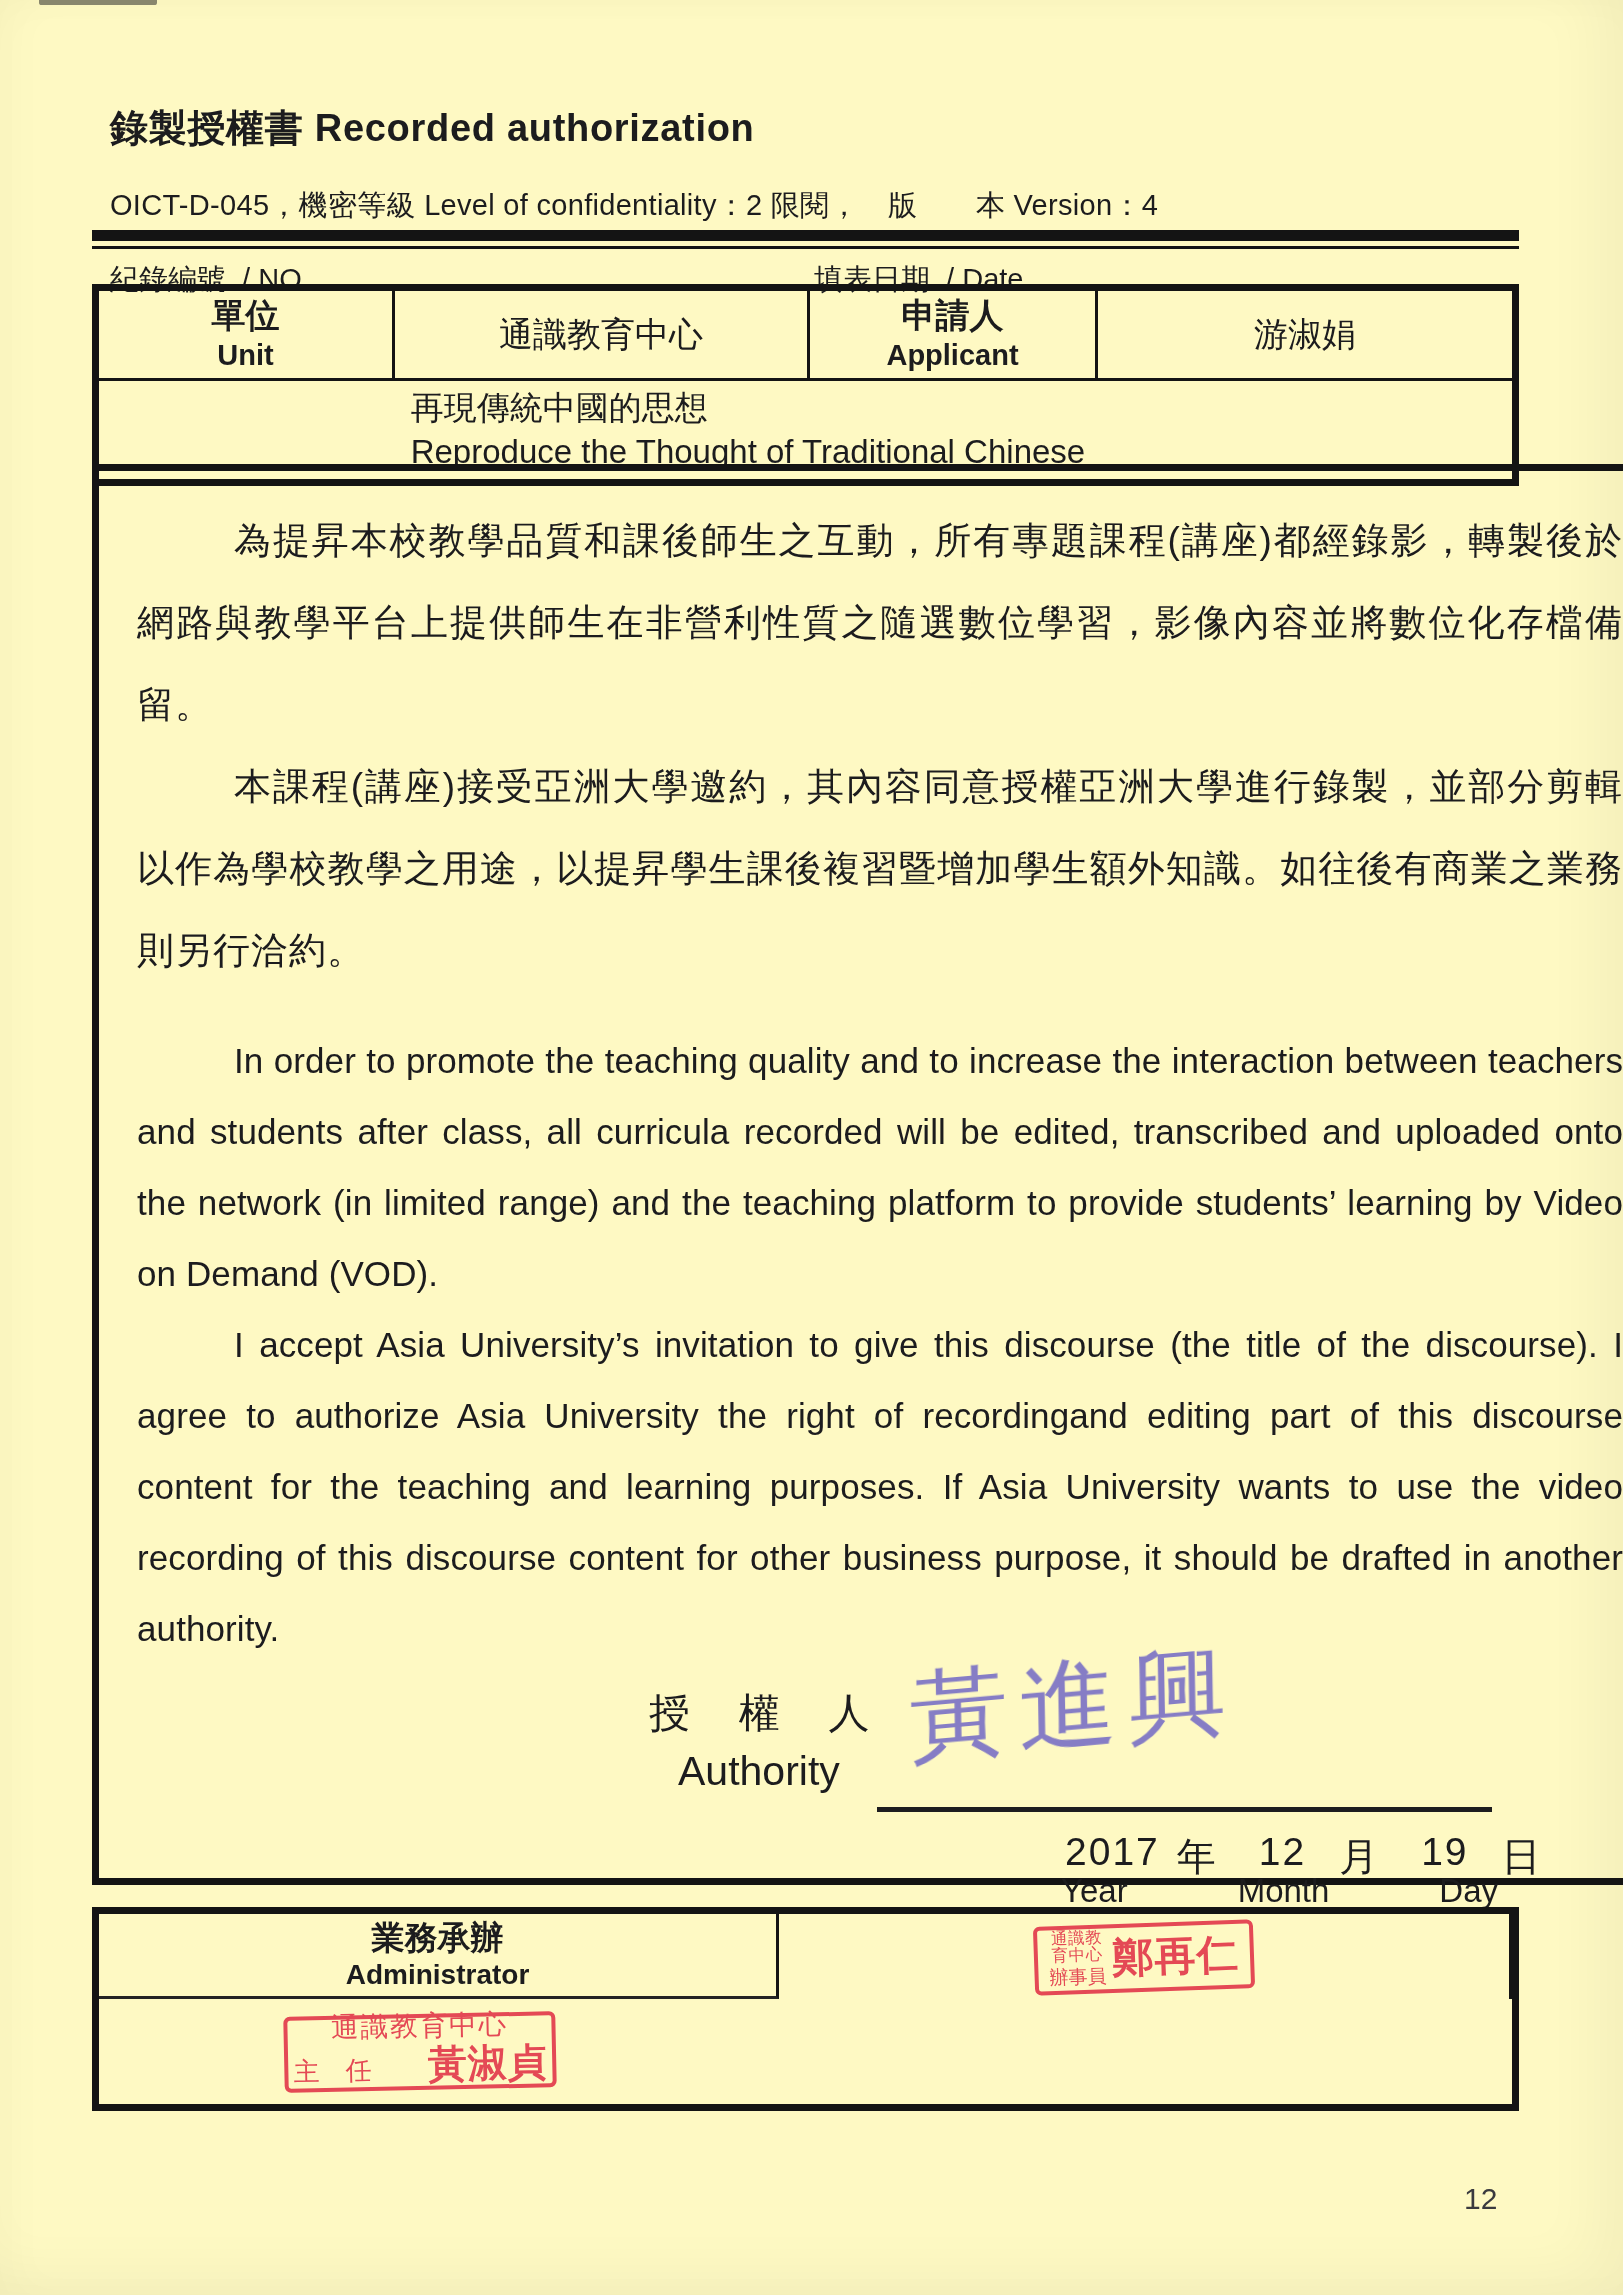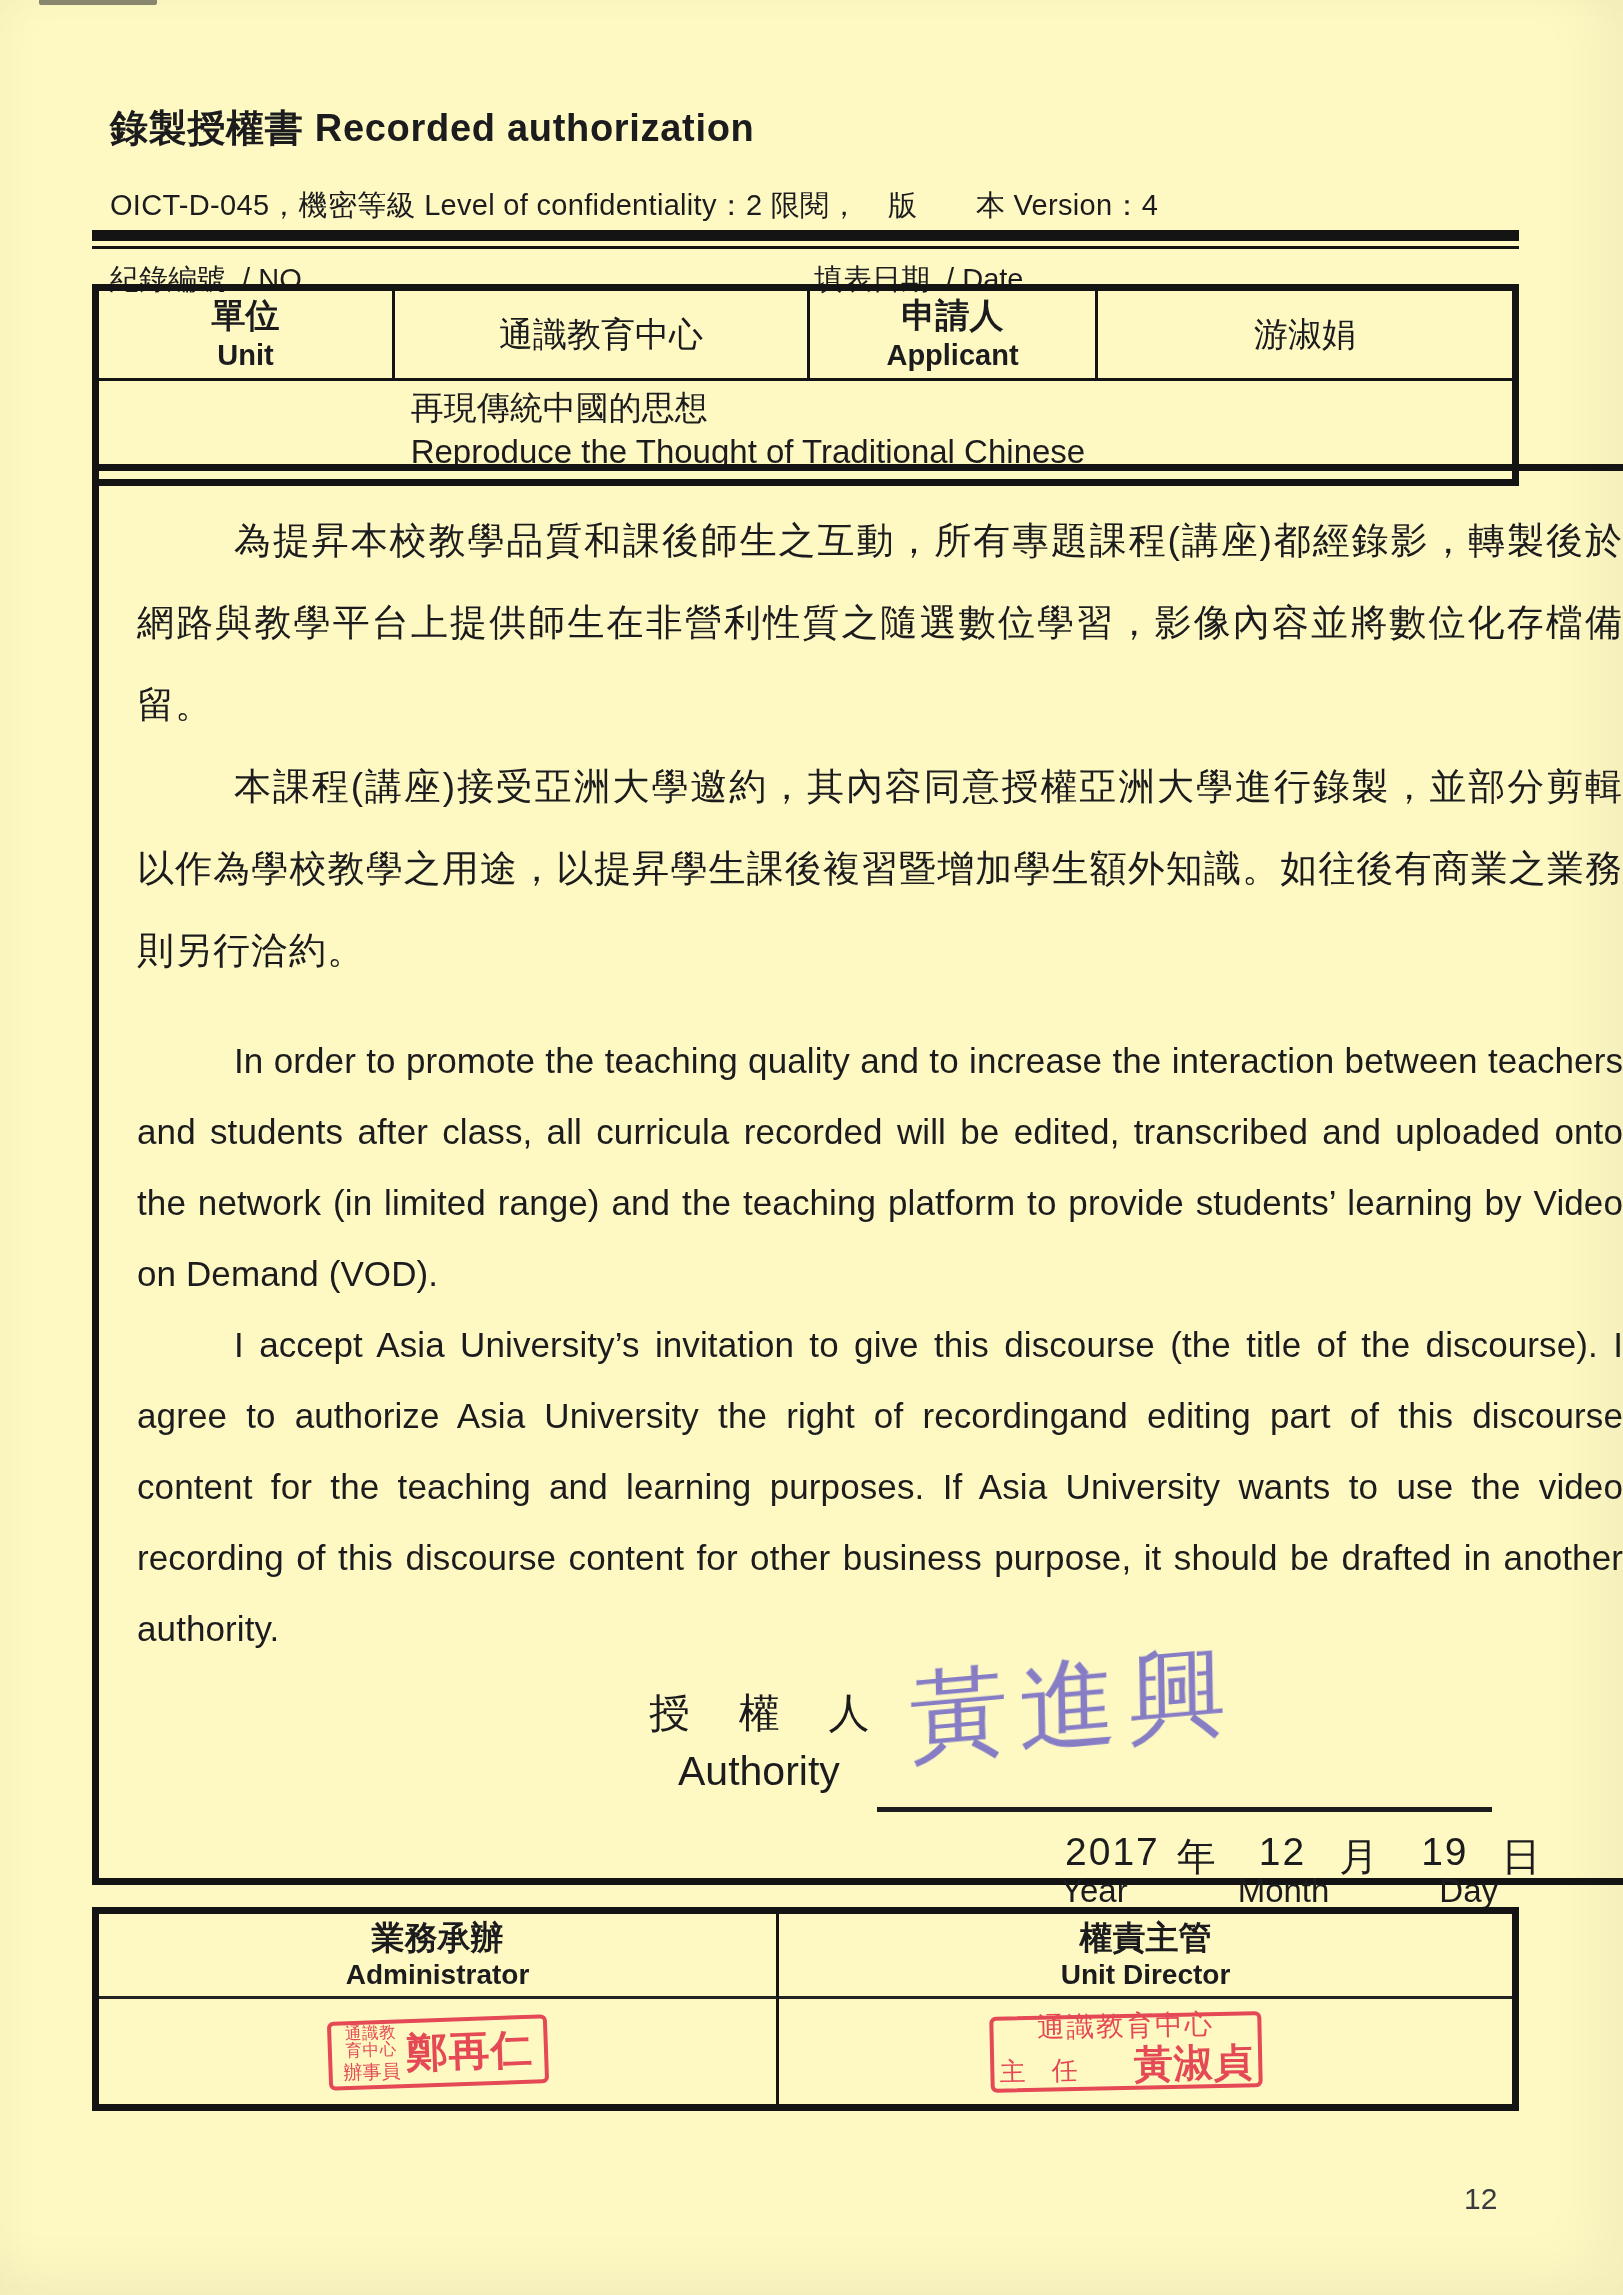--- a/index.html
+++ b/index.html
@@ -153,24 +153,20 @@
     <span>Year</span>
     <span>Month</span>
     <span>Day</span>
   </div>
 
   <div class="atable">
     <div class="cell a-hdr a-div">
       <span class="lab-zh">業務承辦</span>
       <span class="lab-en">Administrator</span>
     </div>
-    <div class="cell a-hdr">
-      <span class="lab-zh">權責主管</span>
-      <span class="lab-en">Unit Director</span>
-    </div>
     <div class="a-stamp-cell a-div">
       <div class="stamp stamp-admin">
         <span class="s-left">
           <span class="s-org">通識教育中心</span>
           <span class="s-title">辦事員</span>
         </span>
         <span class="s-name">鄭再仁</span>
       </div>
     </div>
     <div class="a-stamp-cell">

